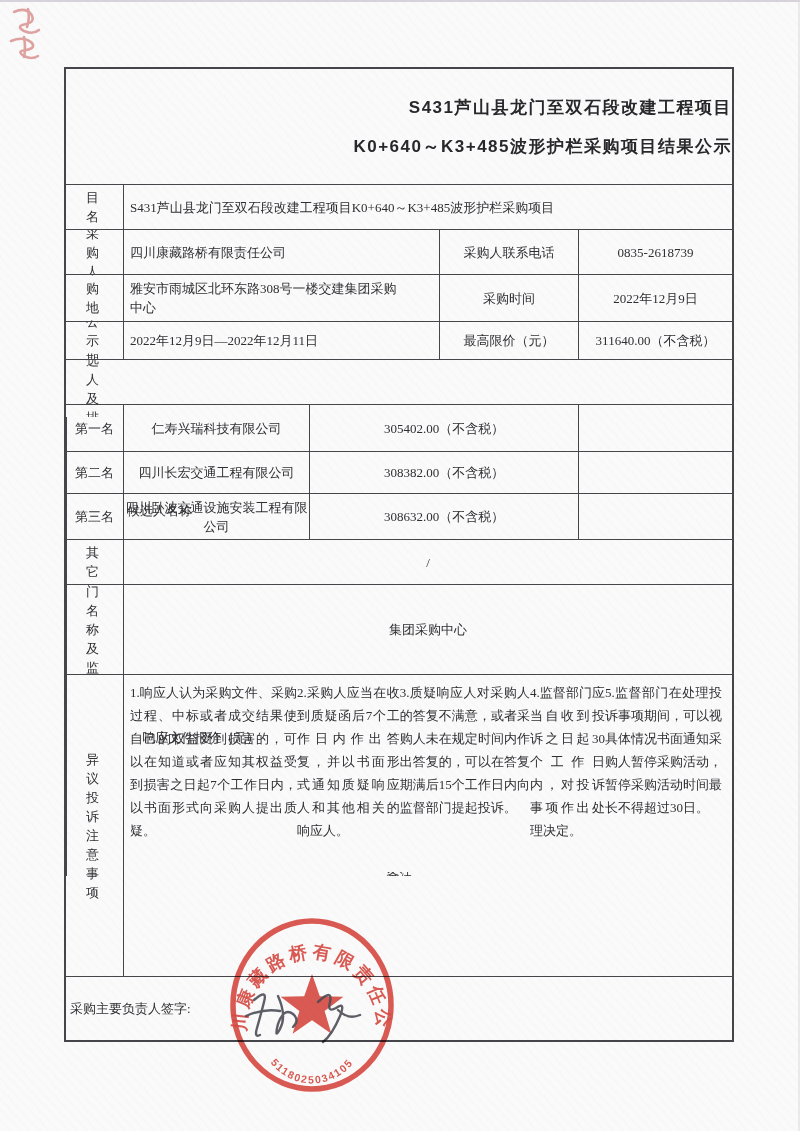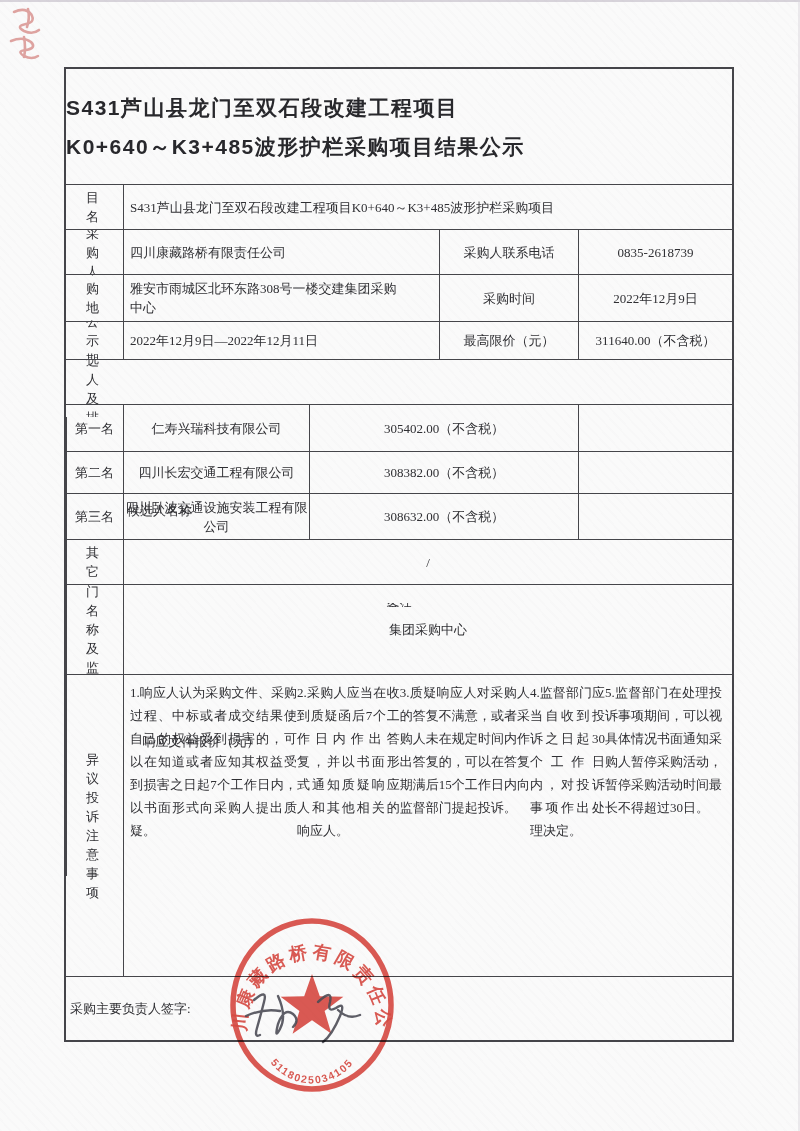--- a/index.html
+++ b/index.html
@@ -26,23 +26,23 @@
   .cell{box-sizing:border-box;border-left:1px solid #45454a;
         display:flex;flex-direction:column;justify-content:center;
         padding:2px 6px;overflow:hidden;}
   .cell:first-child{border-left:none;}
   .c-label{width:57px;flex:0 0 57px;padding:2px 20px;text-align:left;}
   .center{text-align:center;align-items:center;}
   .left{text-align:left;align-items:flex-start;justify-content:center;}
 
   .r-title{height:115px;border-top:none;}
   .r-title .cell{width:100%;padding:0;}
-  .title-block{width:100%;text-align:left;
+  .title-block{width:100%;text-align:right;
       font-family:"Liberation Sans","DejaVu Sans",sans-serif;
-      font-weight:bold;font-size:21px;line-height:39px;letter-spacing:1.5px;color:#28282c;}
+      font-weight:bold;font-size:17px;line-height:39px;letter-spacing:1.5px;color:#28282c;}
 
   .r-project{height:45px;}
   .r-purchaser{height:45px;}
   .r-location{height:47px;}
   .r-period{height:38px;}
   .r-chead{height:45px;flex-direction:column;}
   .r-c1{height:47px;}
   .r-c2{height:42px;}
   .r-c3{height:46px;}
   .r-other{height:45px;}
@@ -128,22 +128,22 @@
     <div class="row r-period">
       <div class="cell c-label left">公示期</div>
       <div class="cell c-val left">2022年12月9日—2022年12月11日</div>
       <div class="cell c-sub center">最高限价（元）</div>
       <div class="cell c-last center">311640.00（不含税）</div>
     </div>
 
     <div class="row r-chead">
       <div class="cell c-label left">候选人及排序</div>
       <div class="cell c-name center">候选人名称</div>
+      <div class="cell c-price center">响应文件报价（元）</div>
       <div class="cell c-remark center">备注</div>
-      <div class="cell c-price center">响应文件报价（元）</div>
     </div>
 
     <div class="row r-c1">
       <div class="cell c-rank">第一名</div>
       <div class="cell c-name">仁寿兴瑞科技有限公司</div>
       <div class="cell c-price">305402.00（不含税）</div>
       <div class="cell c-remark"></div>
     </div>
 
     <div class="row r-c2">

